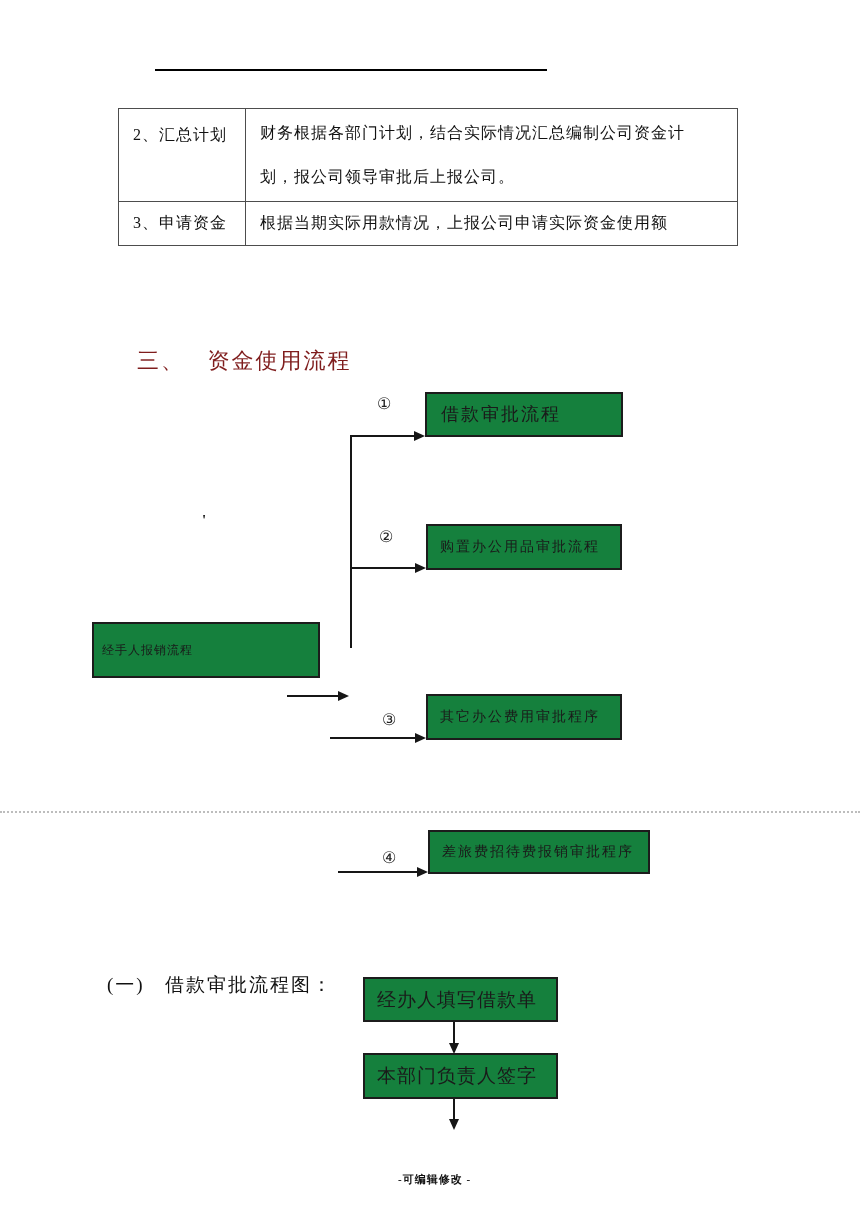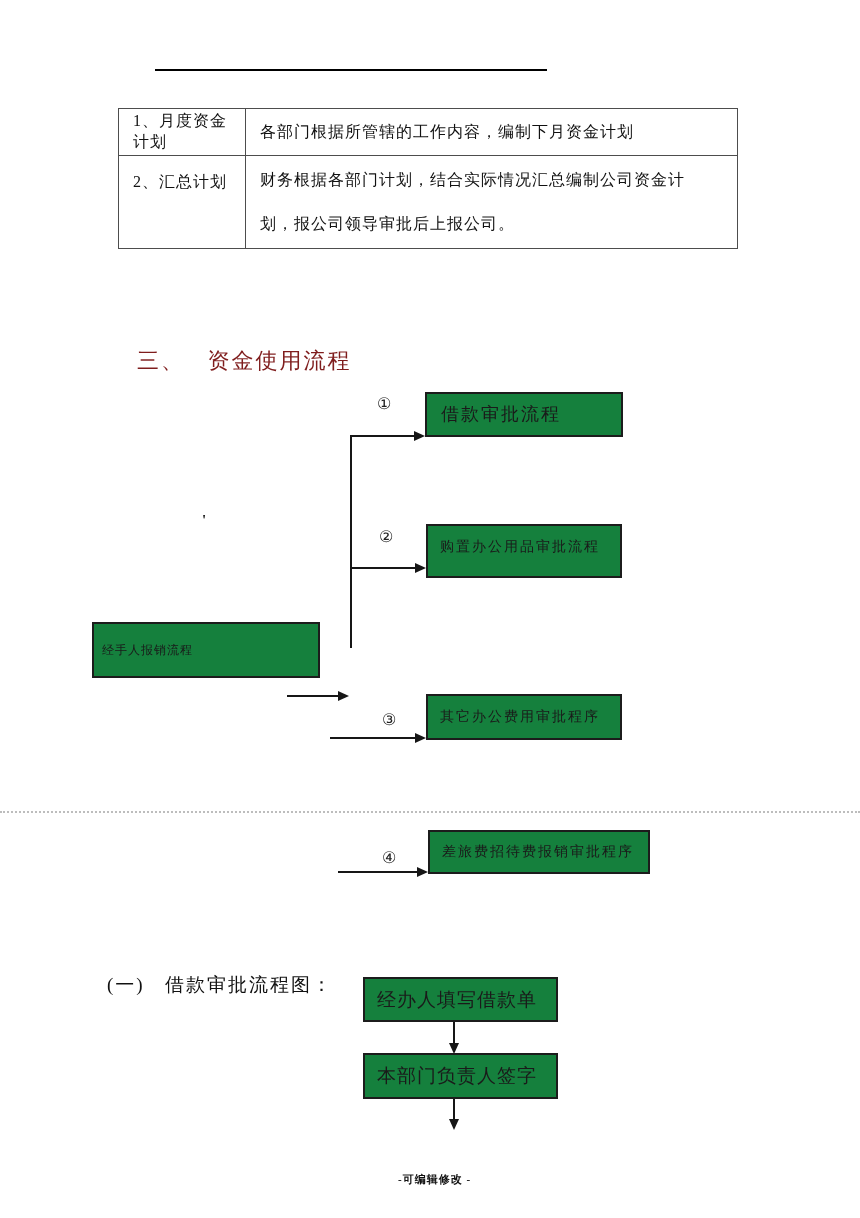--- a/index.html
+++ b/index.html
@@ -72,47 +72,47 @@
   }
   .stray { position: absolute; font-size: 15px; font-weight: bold; color: #111; }
 </style>
 </head>
 <body>
 
 <div class="abs rule" style="left:155px; top:69px; width:392px; height:2px;"></div>
 
 <table class="plan">
   <tbody>
-      <tr class="r1">
-    <td class="c1">1、月度资金计划</td>
-    <td class="c2">各部门根据所管辖的工作内容，编制下月资金计划</td>
-  </tr>
   <tr class="r2">
     <td class="c1" style="vertical-align:top; padding-top:16px;margin-left:32px;">2、汇总计划</td>
     <td class="c2">
       <div>财务根据各部门计划，结合实际情况汇总编制公司资金计</div>
       <div>划，报公司领导审批后上报公司。</div>
     </td>
+  </tr>
+  <tr class="r3">
+    <td class="c1">3、申请资金</td>
+    <td class="c2">根据当期实际用款情况，上报公司申请实际资金使用额</td>
   </tr>
 </tbody>
   </table>
 
 <div class="abs section-title" style="left:137px; top:346px;">三、   资金使用流程</div>
 
 <div class="stray" style="left:202px; top:512px;">'</div>
 
 <div class="vline" style="left:350px; top:437px; height:211px;"></div>
 
 <div class="mark" style="left:377px; top:394px;">①</div>
 <div class="fbox" style="left:425px; top:392px; width:198px; height:45px; font-size:18px; line-height:41px; padding-left:14px; letter-spacing:2px;">借款审批流程</div>
 <div class="hline" style="left:350px; top:435px; width:65px;"></div>
 <div class="head-right" style="left:414px; top:431px;"></div>
 
 <div class="mark" style="left:379px; top:527px;">②</div>
-<div class="fbox" style="left:426px; top:524px; width:196px; height:54px; font-size:14px; line-height:42px; padding-left:12px; letter-spacing:2px;">购置办公用品审批流程</div>
+<div class="fbox" style="left:426px; top:524px; width:196px; height:46px; font-size:14px; line-height:42px; padding-left:12px; letter-spacing:2px;">购置办公用品审批流程</div>
 <div class="hline" style="left:350px; top:567px; width:66px;"></div>
 <div class="head-right" style="left:415px; top:563px;"></div>
 
 <div class="fbox" style="left:92px; top:622px; width:228px; height:56px; font-size:12px; line-height:52px; padding-left:8px; letter-spacing:1px;">经手人报销流程</div>
 <div class="hline" style="left:287px; top:695px; width:52px;"></div>
 <div class="head-right" style="left:338px; top:691px;"></div>
 
 <div class="mark" style="left:382px; top:710px;">③</div>
 <div class="fbox" style="left:426px; top:694px; width:196px; height:46px; font-size:14px; line-height:42px; padding-left:12px; letter-spacing:2px;">其它办公费用审批程序</div>
 <div class="hline" style="left:330px; top:737px; width:86px;"></div>

